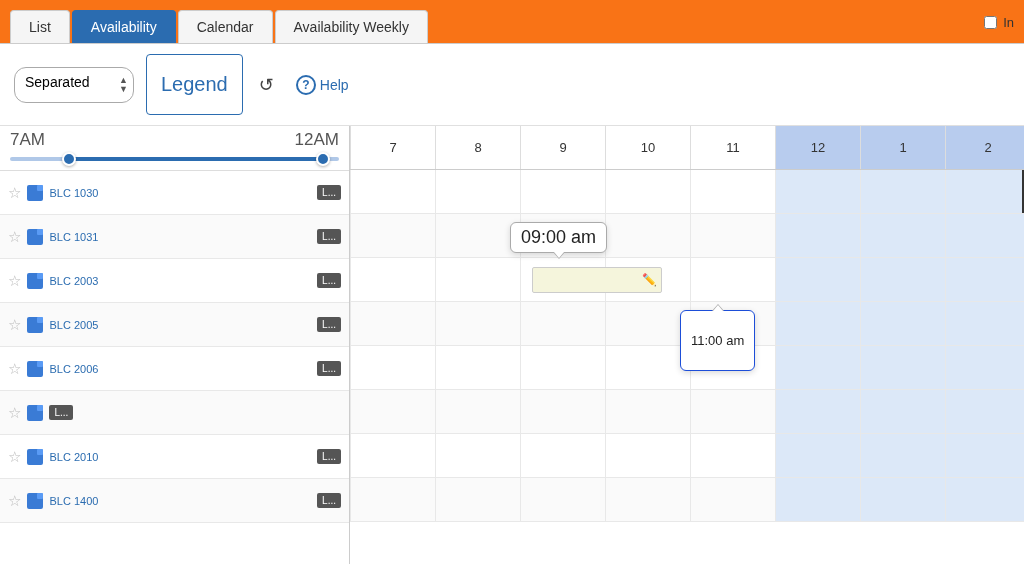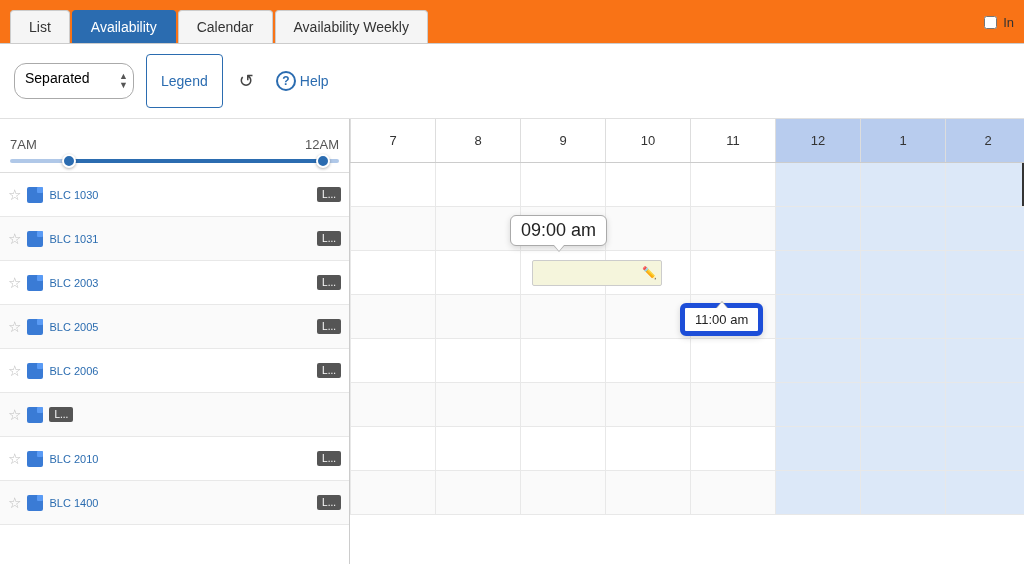--- a/index.html
+++ b/index.html
@@ -76,21 +76,21 @@
       font-size: 9px;
       color: #555;
       line-height: 1;
     }
     .btn-legend {
       border: 1px solid #2b6cb0;
       border-radius: 4px;
       background: #fff;
       color: #2b6cb0;
       padding: 18px 14px;
-      font-size: 14px;
+      font-size: 20px;
       cursor: pointer;
     }
     .btn-refresh {
       background: none;
       border: none;
       cursor: pointer;
       font-size: 18px;
       color: #444;
       padding: 4px;
       border-radius: 50%;
@@ -134,24 +134,23 @@
 
     
     .time-slider-header {
       padding: 4px 10px 0 10px;
       background: #fff;
       border-bottom: 1px solid #ddd;
     }
     .time-labels {
       display: flex;
       justify-content: space-between;
-      font-size: 13px;
+      font-size: 17px;
       color: #555;
       margin-bottom: 2px;
-      margin-top: 14px;
     }
     .slider-track {
       position: relative;
       height: 14px;
       display: flex;
       align-items: center;
       margin-bottom: 4px;
     }
     .slider-bg {
       width: 100%;
@@ -342,23 +341,23 @@
       left: 50%;
       transform: translateX(-50%);
       border-left: 5px solid transparent;
       border-right: 5px solid transparent;
       border-top: 6px solid #fff;
       z-index: 1;
     }
     .tooltip2 {
       position: absolute;
       background: #fff;
-      border: 5px solid #1d4ed8;
+      border: 1px solid #1d4ed8;
       border-radius: 6px;
-      padding: 4px 10px;
+      padding: 22px 10px;
       font-size: 13px;
       font-weight: 500;
       color: #222;
       white-space: nowrap;
       z-index: 10;
       box-shadow: 0 2px 6px rgba(0,0,0,0.15);
     }
     .tooltip2::before {
       content: '';
       position: absolute;

